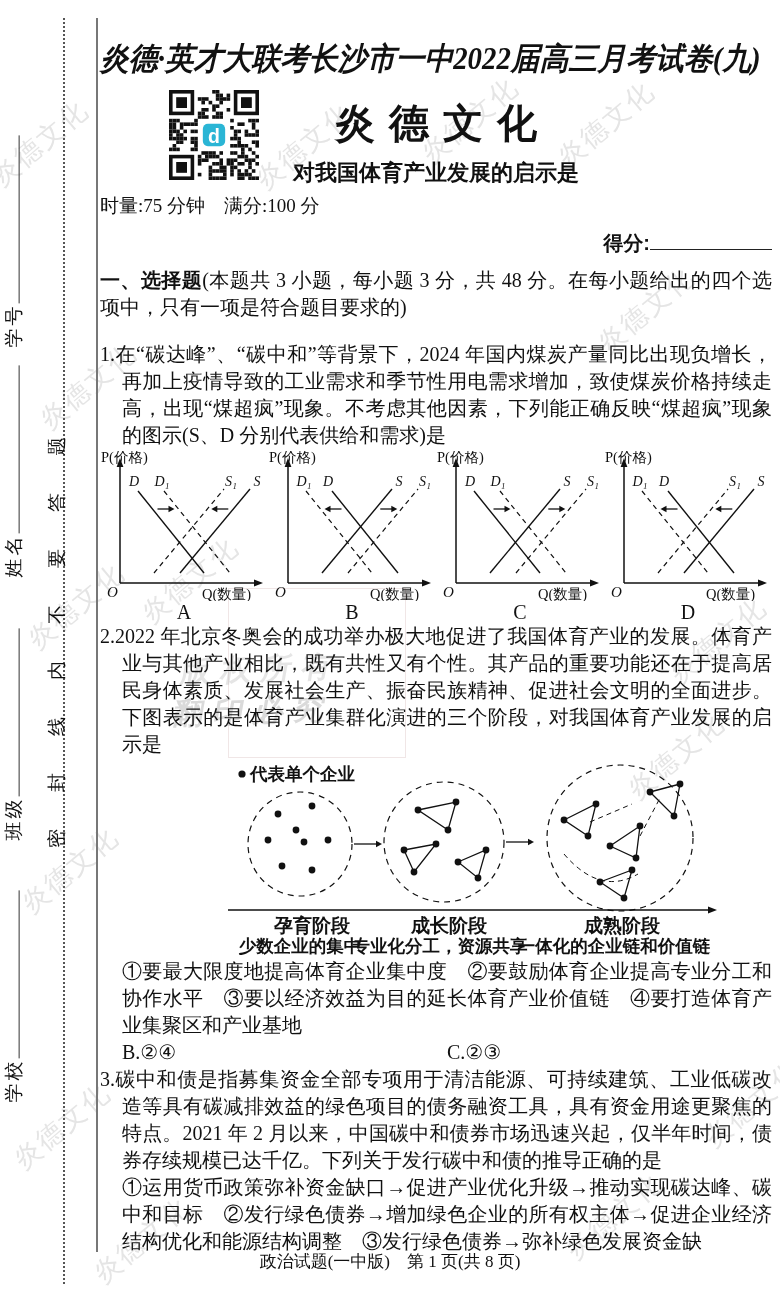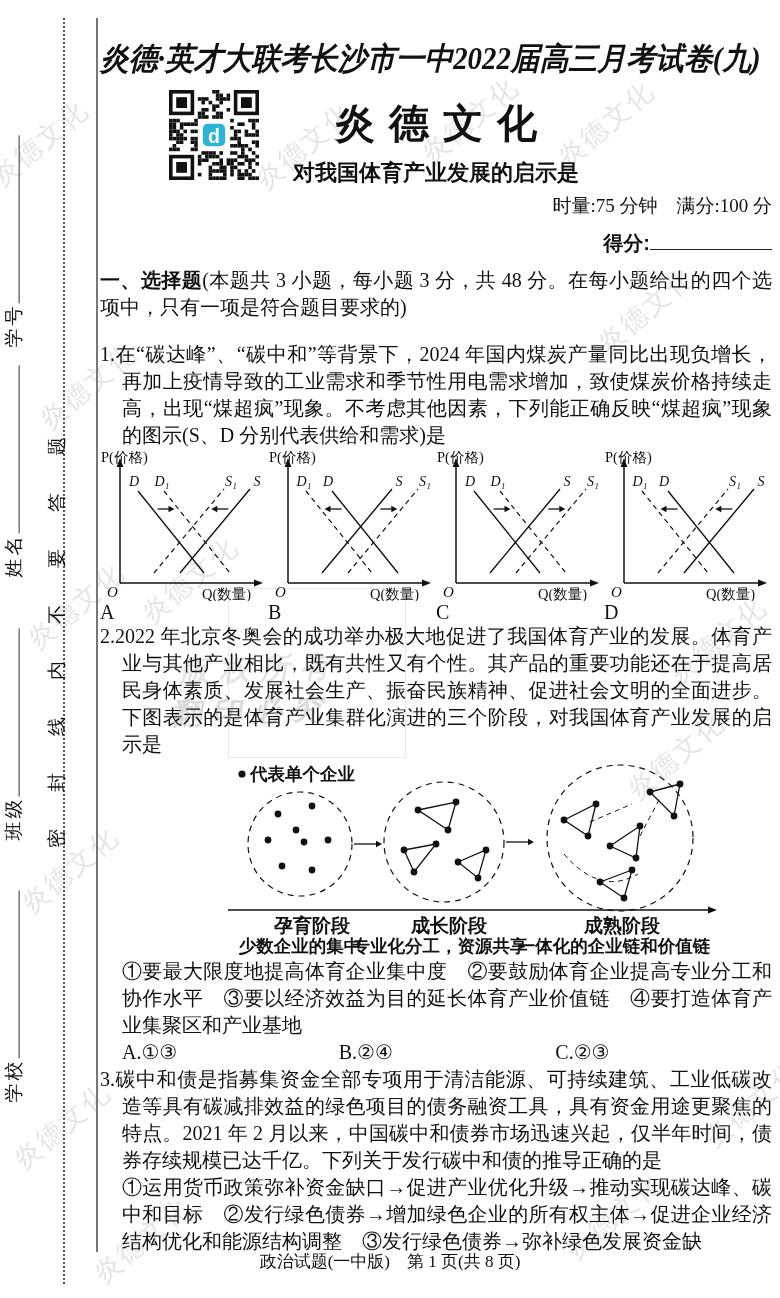--- a/index.html
+++ b/index.html
@@ -23,33 +23,33 @@
   .blank{display:inline-block;width:168px;border-bottom:1.2px solid #333;height:1.02em;vertical-align:baseline}
   .seal{letter-spacing:37px;font-size:19px}
   
   .content{position:absolute;left:100px;top:38px;width:672px;z-index:1;font-size:20px;line-height:27px;text-align:justify}
   .title{font-size:31px;line-height:42px;font-weight:bold;font-style:italic;white-space:nowrap;
          transform:scaleX(.93);transform-origin:left center}
   .subject{text-align:center;font-size:40px;font-weight:900;letter-spacing:14px;text-indent:14px;margin-top:30px;
            font-family:"Liberation Sans","DejaVu Sans",sans-serif}
   .byline{text-align:center;font-size:22px;font-weight:bold;margin-top:22px;
           font-family:"Liberation Sans","DejaVu Sans",sans-serif}
-  .meta{text-align:right;font-size:19px;margin-top:6px}
+  .meta{text-align:left;font-size:19px;margin-top:6px}
   .score{text-align:right;font-weight:bold;font-size:20px;margin-top:10px;
          font-family:Liberation Sans, sans-serif}
   .score .blankline{display:inline-block;width:122px;border-bottom:1.6px solid #222;height:1em}
   .sec{margin-top:10px}
   .sec b{font-family:Liberation Serif, serif}
   .q{padding-left:22px;text-indent:-22px;margin:0}
   .opt{padding-left:22px;margin:0}
   .answers{display:flex;padding-left:22px}
   .answers span{flex:1}
   #qr{position:absolute;left:58px;top:52px}
   .graphs-row{display:flex;margin-top:2px}
-  .gcell{width:168px;text-align:left}
+  .gcell{width:168px;text-align:center}
   .gletter{font-size:20px;line-height:22px}
   #diagram-wrap{margin-left:112px}
   .footer{position:absolute;left:0;right:0;top:1250px;text-align:center;font-size:17px;z-index:1}
   svg{display:block}
 </style>
 </head>
 <body>
 
 <div class="page">
 
@@ -446,21 +446,20 @@
           <text x="88" y="194" font-size="17.5" text-anchor="middle" fill="#111" font-family="&quot;Liberation Sans&quot;,sans-serif" font-weight="bold" font-style="normal">少数企业的集中</text>
           <text x="237" y="174" font-size="19" text-anchor="middle" fill="#111" font-family="&quot;Liberation Sans&quot;,sans-serif" font-weight="bold" font-style="normal">成长阶段</text>
           <text x="228" y="194" font-size="17.5" text-anchor="middle" fill="#111" font-family="&quot;Liberation Sans&quot;,sans-serif" font-weight="bold" font-style="normal">专业化分工，资源共享</text>
           <text x="410" y="174" font-size="19" text-anchor="middle" fill="#111" font-family="&quot;Liberation Sans&quot;,sans-serif" font-weight="bold" font-style="normal">成熟阶段</text>
           <text x="402" y="194" font-size="17.5" text-anchor="middle" fill="#111" font-family="&quot;Liberation Sans&quot;,sans-serif" font-weight="bold" font-style="normal">一体化的企业链和价值链</text>
         </svg>
       </div>
 
     <p class="opt">①要最大限度地提高体育企业集中度　②要鼓励体育企业提高专业分工和协作水平　③要以经济效益为目的延长体育产业价值链　④要打造体育产业集聚区和产业基地</p>
     <div class="answers">
-      <span>A.①③</span>
       <span>B.②④</span>
       <span>C.②③</span>
     </div>
 
     <p class="q"><span>3.</span><span>碳中和债是指募集资金全部专项用于清洁能源、可持续建筑、工业低碳改造等具有碳减排效益的绿色项目的债务融资工具，具有资金用途更聚焦的特点。2021 年 2 月以来，中国碳中和债券市场迅速兴起，仅半年时间，债券存续规模已达千亿。下列关于发行碳中和债的推导正确的是</span></p>
     <p class="opt">①运用货币政策弥补资金缺口→促进产业优化升级→推动实现碳达峰、碳中和目标　②发行绿色债券→增加绿色企业的所有权主体→促进企业经济结构优化和能源结构调整　③发行绿色债券→弥补绿色发展资金缺</p>
   </div>
 
   <div class="footer">政治试题(一中版)　第 1 页(共 8 页)</div>
 </div>

